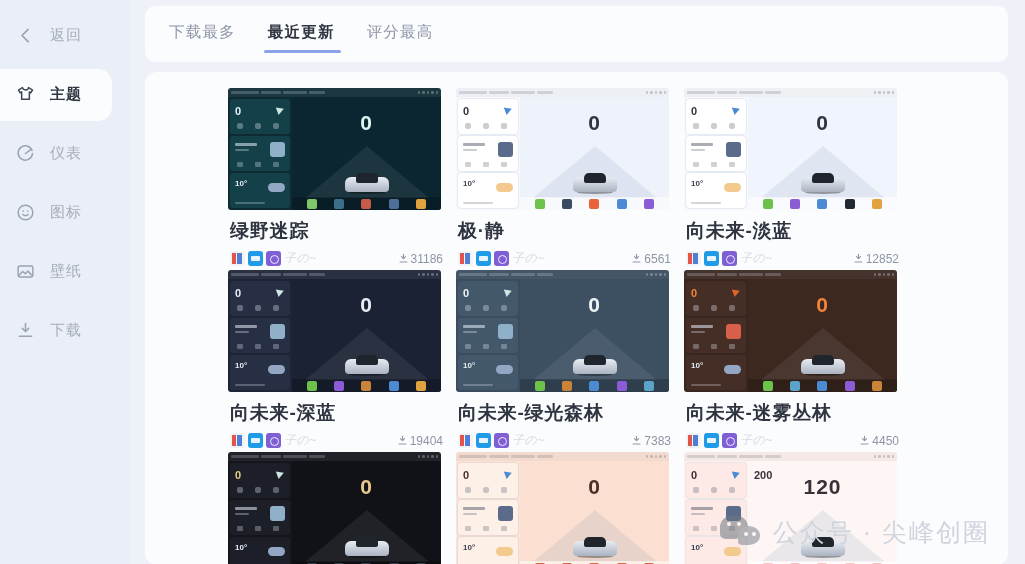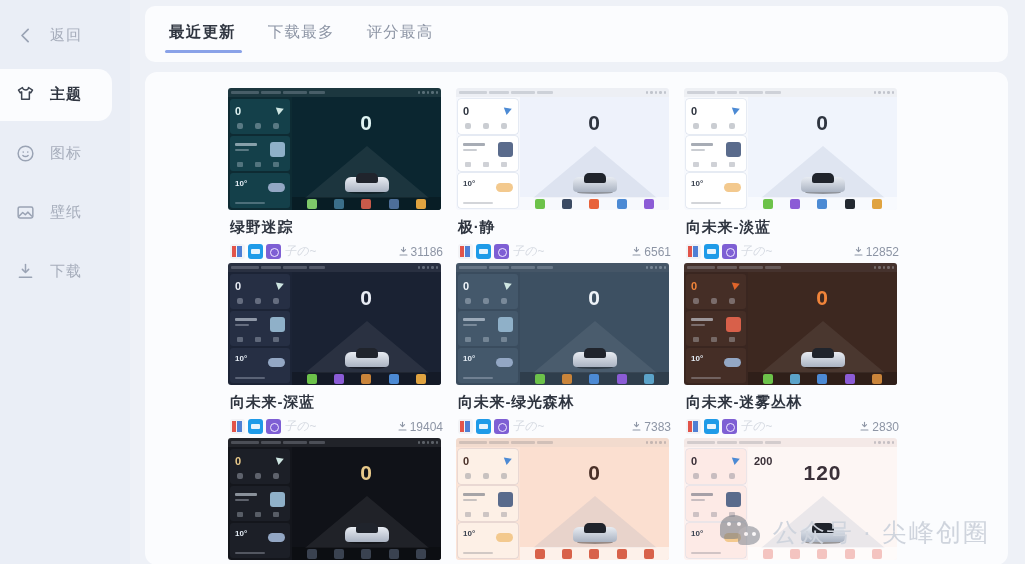--- a/index.html
+++ b/index.html
@@ -117,21 +117,21 @@
   .theme-card { width: 222px; cursor: pointer; }
   .thumb {
     width: 213px;
     height: 122px;
     border-radius: 3px;
     overflow: hidden;
     position: relative;
     background: #202a3a;
   }
   .t-title {
-    font-size: 15px;
+    font-size: 19px;
     color: #2f3540;
     font-weight: bold;
     letter-spacing: 0.8px;
     margin: 8px 0 0 2px;
     white-space: nowrap;
   }
   .meta {
     display: flex;
     align-items: center;
     margin: 6px 0 0 2px;
@@ -309,20 +309,30 @@
     <div class="nav-item active">
       <span class="pill"></span>
       <span class="nav-ico">
         <svg viewBox="0 0 24 24" fill="none" stroke="currentColor" stroke-width="1.7" stroke-linecap="round" stroke-linejoin="round">
             <path d="M8.5 4 4 7l2 3 1.6-1v8.5h8.8V9l1.6 1 2-3-4.5-3c0 1.6-1.3 2.8-3 2.8S8.5 5.6 8.5 4z"></path>
           </svg>
       </span>
       <span class="nav-label">主题</span>
     </div>
 
+    <div class="nav-item">
+      <span class="pill"></span>
+      <span class="nav-ico">
+        <svg viewBox="0 0 24 24" fill="none" stroke="currentColor" stroke-width="1.7" stroke-linecap="round" stroke-linejoin="round">
+            <path d="M19.5 8.5A8.2 8.2 0 1 0 20 12"></path>
+            <path d="M12 12l6-4.5"></path>
+          </svg>
+      </span>
+      <span class="nav-label">仪表</span>
+    </div>
 
     <div class="nav-item">
       <span class="pill"></span>
       <span class="nav-ico">
         <svg viewBox="0 0 24 24" fill="none" stroke="currentColor" stroke-width="1.7" stroke-linecap="round" stroke-linejoin="round">
             <circle cx="12" cy="12" r="8.4"></circle>
             <circle cx="9.4" cy="10.4" r=".9" fill="currentColor" stroke="none"></circle>
             <circle cx="14.6" cy="10.4" r=".9" fill="currentColor" stroke="none"></circle>
             <path d="M9 14.2c.9.9 1.9 1.3 3 1.3s2.1-.4 3-1.3"></path>
           </svg>
@@ -350,22 +360,22 @@
             <path d="M5 18.6h14"></path>
           </svg>
       </span>
       <span class="nav-label">下载</span>
     </div>
   </div>
 
   <div class="right">
 
     <div class="tabbar">
+      <div class="tab">下载最多</div>
       <div class="tab active">最近更新</div>
-      <div class="tab">下载最多</div>
       <div class="tab">评分最高</div>
     </div>
 
     <div class="content-card">
       <div class="grid" id="grid">
           <div class="theme-card">
             <div class="thumb" style="background: rgb(14, 43, 51);">
               <div class="mock">
                 <div class="mock-bar" style="background: rgba(255, 255, 255, 0.06);">
                   <span class="bl" style="width: 28px; background: rgba(230, 238, 250, 0.55);"></span>
@@ -803,21 +813,21 @@
                 <span class="badge b2"></span>
                 <span class="badge b3"></span>
               </span>
               <span class="sig">子の~</span>
               <span class="dl">
                 <svg viewBox="0 0 24 24" fill="none" stroke="currentColor" stroke-width="2.4" stroke-linecap="round" stroke-linejoin="round">
                   <path d="M12 3v9"></path>
                   <polyline points="7.5 8 12 12.5 16.5 8"></polyline>
                   <path d="M4.5 19.5h15"></path>
                 </svg>
-                <span>2830</span>
+                <span>4450</span>
               </span>
             </div>
           </div>
           <div class="theme-card row3-card">
             <div class="thumb" style="background: rgb(20, 22, 28);">
               <div class="mock">
                 <div class="mock-bar" style="background: rgba(255, 255, 255, 0.06);">
                   <span class="bl" style="width: 28px; background: rgba(230, 238, 250, 0.55);"></span>
                   <span class="bl" style="width: 20px; background: rgba(230, 238, 250, 0.55);"></span>
                   <span class="bl" style="width: 24px; background: rgba(230, 238, 250, 0.55);"></span>

